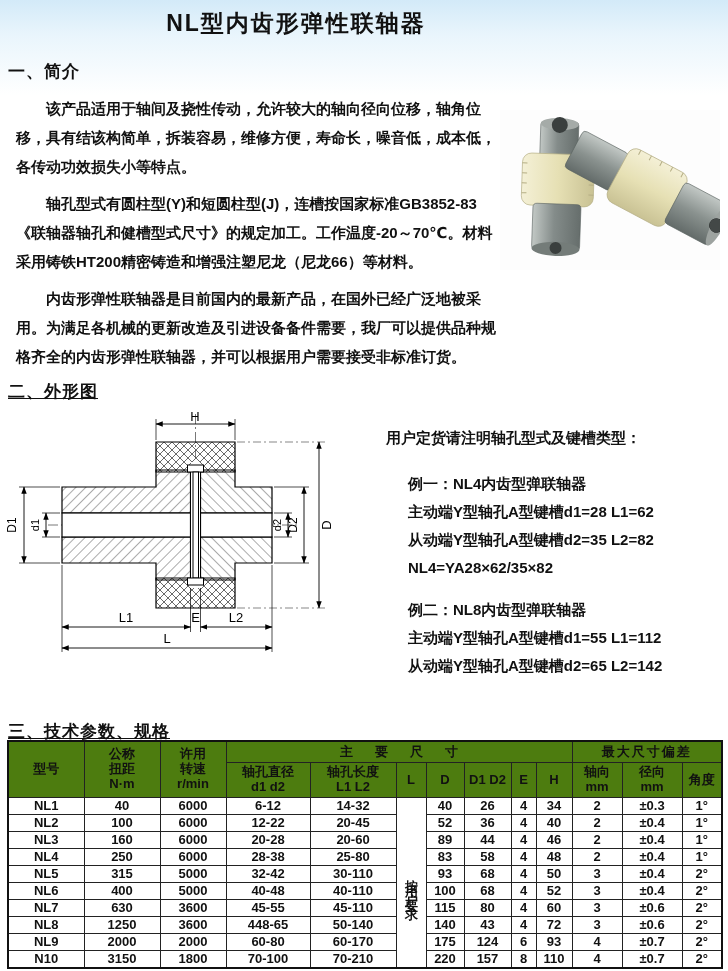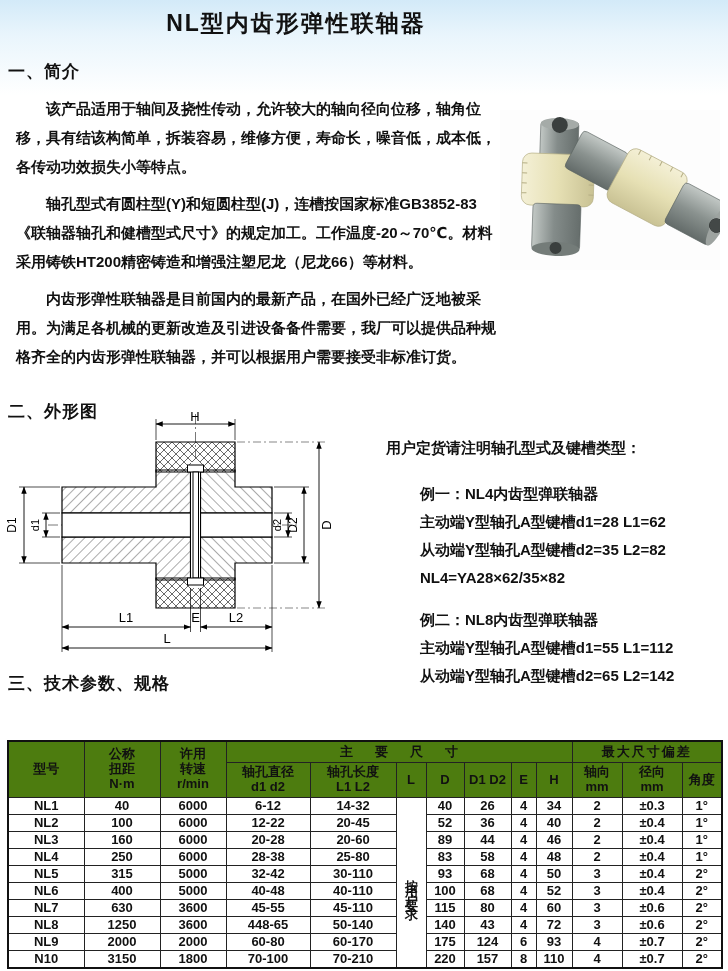--- a/index.html
+++ b/index.html
@@ -4,30 +4,30 @@
 <style>
   html,body{margin:0;padding:0;}
   body{
     position:relative;width:728px;height:971px;overflow:hidden;
     background:linear-gradient(#d3eaf8 0%, #e9f5fc 35px, #ffffff 95px);
     font-family:"Liberation Sans","DejaVu Sans",sans-serif;color:#111;
   }
   .page-title{position:absolute;top:8px;left:0;width:592px;text-align:center;
     font-size:23px;font-weight:bold;letter-spacing:2px;}
   .sec-head{position:absolute;left:8px;font-size:17px;font-weight:bold;letter-spacing:1px;}
-  #sec1-head{top:60px;} #sec2-head{top:400px;} #sec3-head{top:672px;}
+  #sec1-head{top:60px;} #sec2-head{top:380px;text-decoration:underline;} #sec3-head{top:720px;text-decoration:underline;}
   .intro-text{position:absolute;left:8px;top:86px;width:500px;font-size:15px;
     font-weight:600;line-height:29px;overflow-wrap:break-word;}
   .intro-text p{margin:8px;text-indent:2em;}
   .photo{position:absolute;left:500px;top:110px;width:220px;height:160px;}
   .diagram{position:absolute;left:4px;top:410px;width:376px;height:296px;}
-  .order-info{position:absolute;left:386px;top:434px;width:336px;
+  .order-info{position:absolute;left:386px;top:424px;width:336px;
     font-size:15px;font-weight:600;line-height:28px;}
   .order-note{margin:0 0 18px 0;}
-  .example{margin:0 0 14px 34px;}
+  .example{margin:0 0 14px 22px;}
   .example div{white-space:nowrap;}
   .spec-table{position:absolute;left:7px;top:740px;width:714px;
     border-collapse:collapse;table-layout:fixed;border:2px solid #111;
     font-size:13px;font-weight:600;text-align:center;}
   .spec-table th,.spec-table td{border:1px solid #222;padding:0;}
   .spec-table th{background:#4d7c0f;font-weight:bold;white-space:pre-line;line-height:1.15;}
   .h1 th{height:20px;}
   .h2 th{height:34px;}
   .spec-table td{height:16px;line-height:16px;background:#fff;}
   th.wide{letter-spacing:22px;text-indent:22px;}

